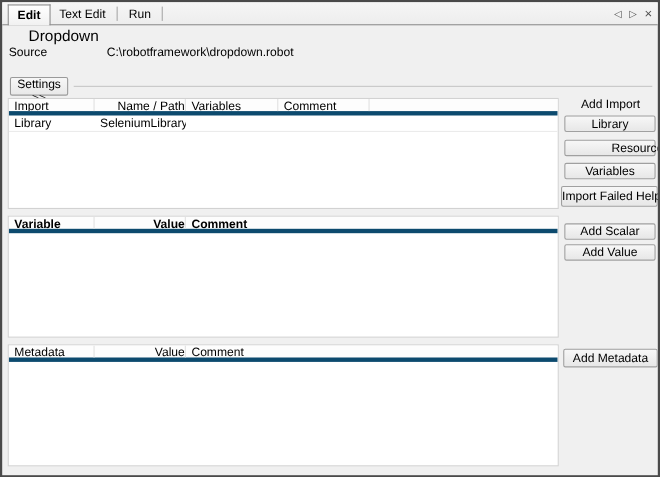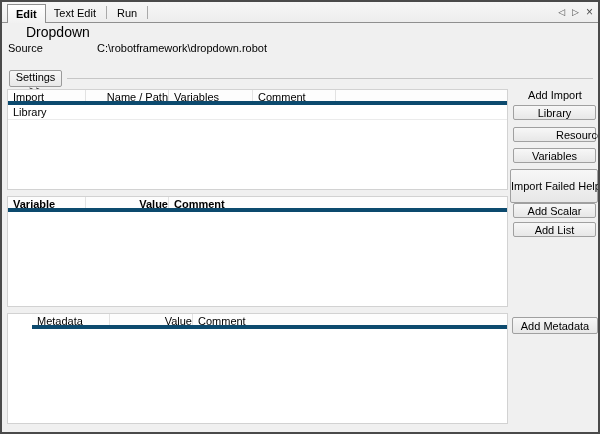--- a/index.html
+++ b/index.html
@@ -51,40 +51,40 @@
   }
   .settings-line { position:absolute; left:65px; right:5px; top:76px; height:1px; background:#c6c6c6; }
   
   .tbl {
     position:absolute; left:5px; width:501px;
     background:#ffffff; border:1px solid #d2d2d2;
     overflow:hidden;
   }
   .tbl-imports  { top:87px;  height:101px; }
   .tbl-vars     { top:194px; height:111px;font-weight:bold; }
-  .tbl-meta     { top:311px; height:111px;padding-left:24px; }
+  .tbl-meta     { top:311px; height:111px; }
   .thead { display:flex; height:15px; line-height:15px; border-bottom:4px solid #0c4a6e; background:#fdfdfd; }
   .th { padding-left:5px; border-right:1px solid #e2e2e2; overflow:hidden; white-space:nowrap; }
   .trow { display:flex; height:15px; line-height:15px; border-bottom:1px solid #ebebeb; }
   .td { padding-left:5px; overflow:hidden; white-space:nowrap; }
   .w1 { width:78px; } .w2 { width:83px;text-align:right; } .w3 { width:84px; } .w4 { width:83px; }
   .wrest { flex:1; border-right:none; }
   
   .panel-label { position:absolute; left:511px; width:84px; top:87px; text-align:center; }
   .btn {
     position:absolute; left:511px; width:83px; height:15px;
     font-family:inherit; font-size:11px; line-height:12px;
     background:linear-gradient(#f7f7f7,#e7e7e7);
     border:1px solid #a0a0a0; border-radius:2px;
     padding:0; text-align:center; white-space:nowrap;
   }
   .btn-library   { top:103px; }
   .btn-resource  { top:125px;padding-left:42px; }
   .btn-variables { top:146px; }
-  .btn-ifh       { top:167px; left:508px; width:88px; height:34px; line-height:14px; }
+  .btn-ifh       { top:167px; left:508px; width:88px; height:19px; line-height:14px; }
   .btn-scalar    { top:201px; }
   .btn-list      { top:220px; }
   .btn-dict      { top:239px; }
   .btn-metadata  { top:315px; left:510px; width:86px; height:17px; line-height:14px; }
 </style>
 </head>
 <body>
 
 <div class="window">
 
@@ -111,20 +111,21 @@
   <div class="tbl tbl-imports">
     <div class="thead">
       <div class="th w1">Import</div>
       <div class="th w2">Name / Path</div>
       <div class="th w3">Variables</div>
       <div class="th w4">Comment</div>
       <div class="th wrest"></div>
     </div>
     <div class="trow">
       <div class="td w1">Library</div>
+      <div class="td w2">SeleniumLibrary</div>
       <div class="td w3"></div>
       <div class="td w4"></div>
       <div class="td wrest"></div>
     </div>
   </div>
 
   <div class="tbl tbl-vars">
     <div class="thead">
       <div class="th w1">Variable</div>
       <div class="th w2">Value</div>
@@ -139,16 +140,16 @@
       <div class="th wrest">Comment</div>
     </div>
   </div>
 
   <div class="panel-label">Add Import</div>
   <button class="btn btn-library">Library</button>
   <button class="btn btn-resource">Resource</button>
   <button class="btn btn-variables">Variables</button>
   <button class="btn btn-ifh">Import Failed Help</button>
   <button class="btn btn-scalar">Add Scalar</button>
-  <button class="btn btn-list">Add List</button>
+  <button class="btn btn-list">Add Value</button>
   <button class="btn btn-metadata">Add Metadata</button>
 
 </div>
 
 </body></html>

